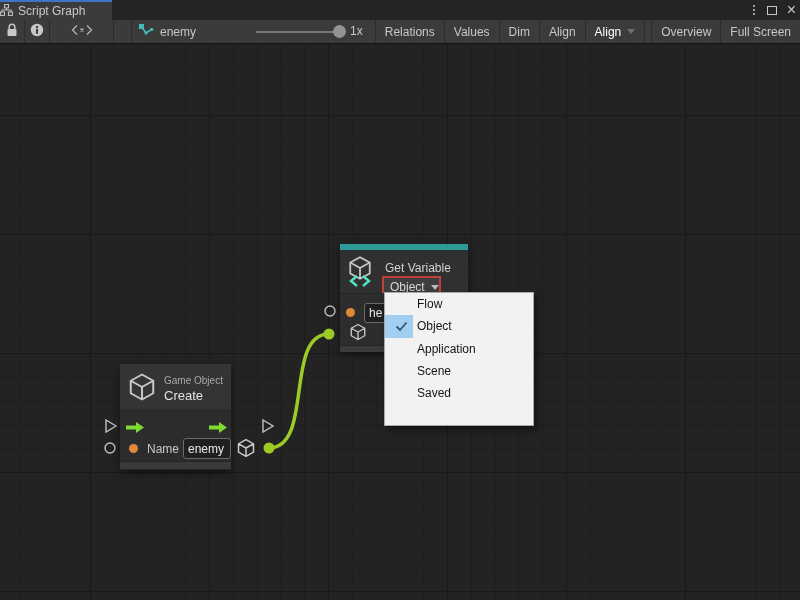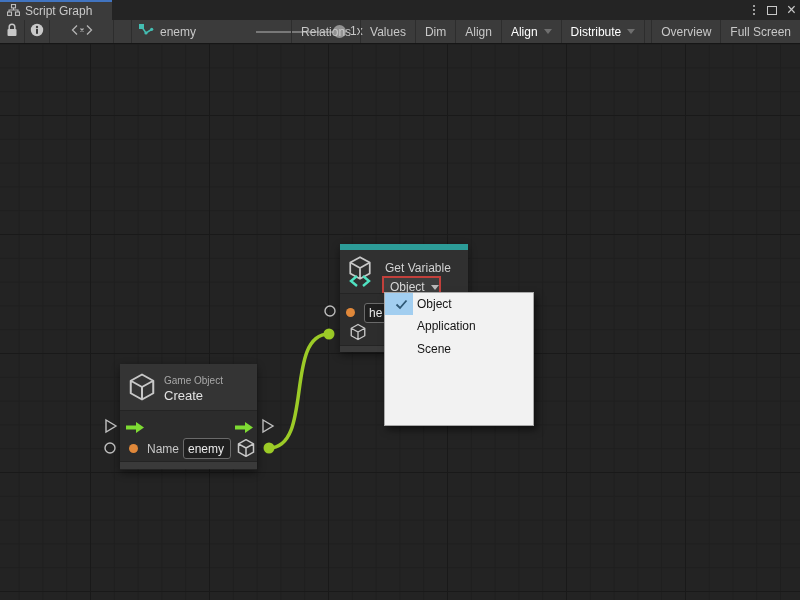--- a/index.html
+++ b/index.html
@@ -3,21 +3,21 @@
 <meta charset="utf-8">
 <style>
   * { box-sizing: border-box; margin: 0; padding: 0; }
   html,body { width:800px; height:600px; overflow:hidden; background:#232323;
               font-family:"Liberation Sans", sans-serif; }
   .app { position:absolute; inset:0; width:800px; height:600px; }
 
   
   .titlebar { position:absolute; left:0; top:0; width:800px; height:20px; background:#242424; }
   .tab { position:absolute; left:0; top:0; width:112px; height:20px; background:#3B3B3B;
-         border-top:2px solid #4174C0; display:flex; align-items:center; gap:5px; padding-left:7px; }
+         border-top:2px solid #4174C0; display:flex; align-items:center; gap:5px; }
   .tab-label { font-size:12px; color:#C9C9C9; white-space:nowrap; }
   .win-controls { position:absolute; right:4px; top:0; height:20px; display:flex; align-items:center; gap:10px; }
   .dots-icon { display:flex; flex-direction:column; gap:2px; padding:2px; cursor:pointer; }
   .dots-icon i { width:2px; height:2px; background:#C8C8C8; border-radius:50%; display:block; }
   .max-icon { width:10px; height:9px; border:1.5px solid #C8C8C8; display:block; cursor:pointer; }
   .close-icon { color:#C8C8C8; font-size:16px; line-height:16px; cursor:pointer; }
 
   
   .toolbar { position:absolute; left:0; top:20px; width:800px; height:24px; background:#3B3B3B;
              border-bottom:1px solid #161616; color:#C8C8C8; font-size:12px; }
@@ -70,21 +70,21 @@
   .gv-body { position:relative; height:52px; background:#2D2D2D; border-top:1px solid #242424; }
   .gv-footer { height:7px; }
   .port-dot-orange { position:absolute; width:9px; height:9px; border-radius:50%; background:#E0883A; }
   .gv-body .port-dot-orange { left:6px; top:14px; }
   .mini-field { position:absolute; background:#1F1F1F; border:1px solid #6A6A6A; border-radius:3px;
                 color:#E8E8E8; font-size:12px; font-family:"Liberation Sans",sans-serif; padding:0 4px; outline:none; }
   .gv-field { left:24px; top:9px; width:88px; height:20px; }
   .gv-cube2 { position:absolute; left:9px; top:29px; }
 
   
-  .cr { left:120px; top:320px; width:137px; height:106px; }
+  .cr { left:120px; top:320px; width:111px; height:106px; }
   .cr-header { position:relative; height:46px; background:#343434; }
   .cr-cube { position:absolute; left:7px; top:8px; }
   .cr-cat   { position:absolute; left:44px; top:11px; font-size:10px; color:#A8A8A8; }
   .cr-title { position:absolute; left:44px; top:24px; font-size:13px; color:#E2E2E2; }
   .cr-body { position:relative; height:51px; background:#2C2C2C; border-top:1px solid #242424;padding-left:46px; }
   .arrow-l { position:absolute; left:5px;  top:9px; }
   .arrow-r { position:absolute; right:3px; top:9px; }
   .cr-body .port-dot-orange { left:9px; top:33px; }
   .cr-name-label { position:absolute; left:27px; top:31px; font-size:12px; color:#C8C8C8; }
   .cr-field { left:63px; top:27px; width:48px; height:21px; }
@@ -182,24 +182,20 @@
       <div class="btn">
           <span>Dim</span>
         </div>
       <div class="btn">
           <span>Align</span>
         </div>
       <div class="btn disabled">
         <span>Align</span>
           <i class="caret dim"></i>
       </div>
-      <div class="btn disabled">
-        <span>Distribute</span>
-          <i class="caret dim"></i>
-      </div>
       <div class="gap"></div>
       <div class="btn">
           <span>Overview</span>
         </div>
       <div class="btn">
           <span>Full Screen</span>
         </div>
     </div>
   </div>
 
@@ -276,31 +272,39 @@
           <svg width="20" height="20" viewBox="0 0 24 24">
             <path d="M12 2 L21 7 V17 L12 22 L3 17 V7 Z M3 7 L12 12 L21 7 M12 12 V22" fill="none" stroke="#C8C8C8" stroke-width="1.8" stroke-linejoin="round"></path>
           </svg>
         </span>
       </div>
       <div class="node-footer cr-footer"></div>
     </div>
 
     <div class="menu">
       <div class="menu-item">
+        <span class="menu-gutter"></span>
+        <span>Flow</span>
+      </div>
+      <div class="menu-item">
         <span class="menu-gutter checked">
           <svg width="13" height="11" viewBox="0 0 13 11">
             <path d="M1.5 5.5 L5 9 L11.5 1.5" fill="none" stroke="#2F5875" stroke-width="1.8"></path>
           </svg>
         </span>
         <span>Object</span>
       </div>
       <div class="menu-item">
         <span class="menu-gutter"></span>
         <span>Application</span>
       </div>
       <div class="menu-item">
         <span class="menu-gutter"></span>
         <span>Scene</span>
       </div>
+      <div class="menu-item">
+        <span class="menu-gutter"></span>
+        <span>Saved</span>
+      </div>
     </div>
 
   </div>
 </div>
 
 </body></html>

